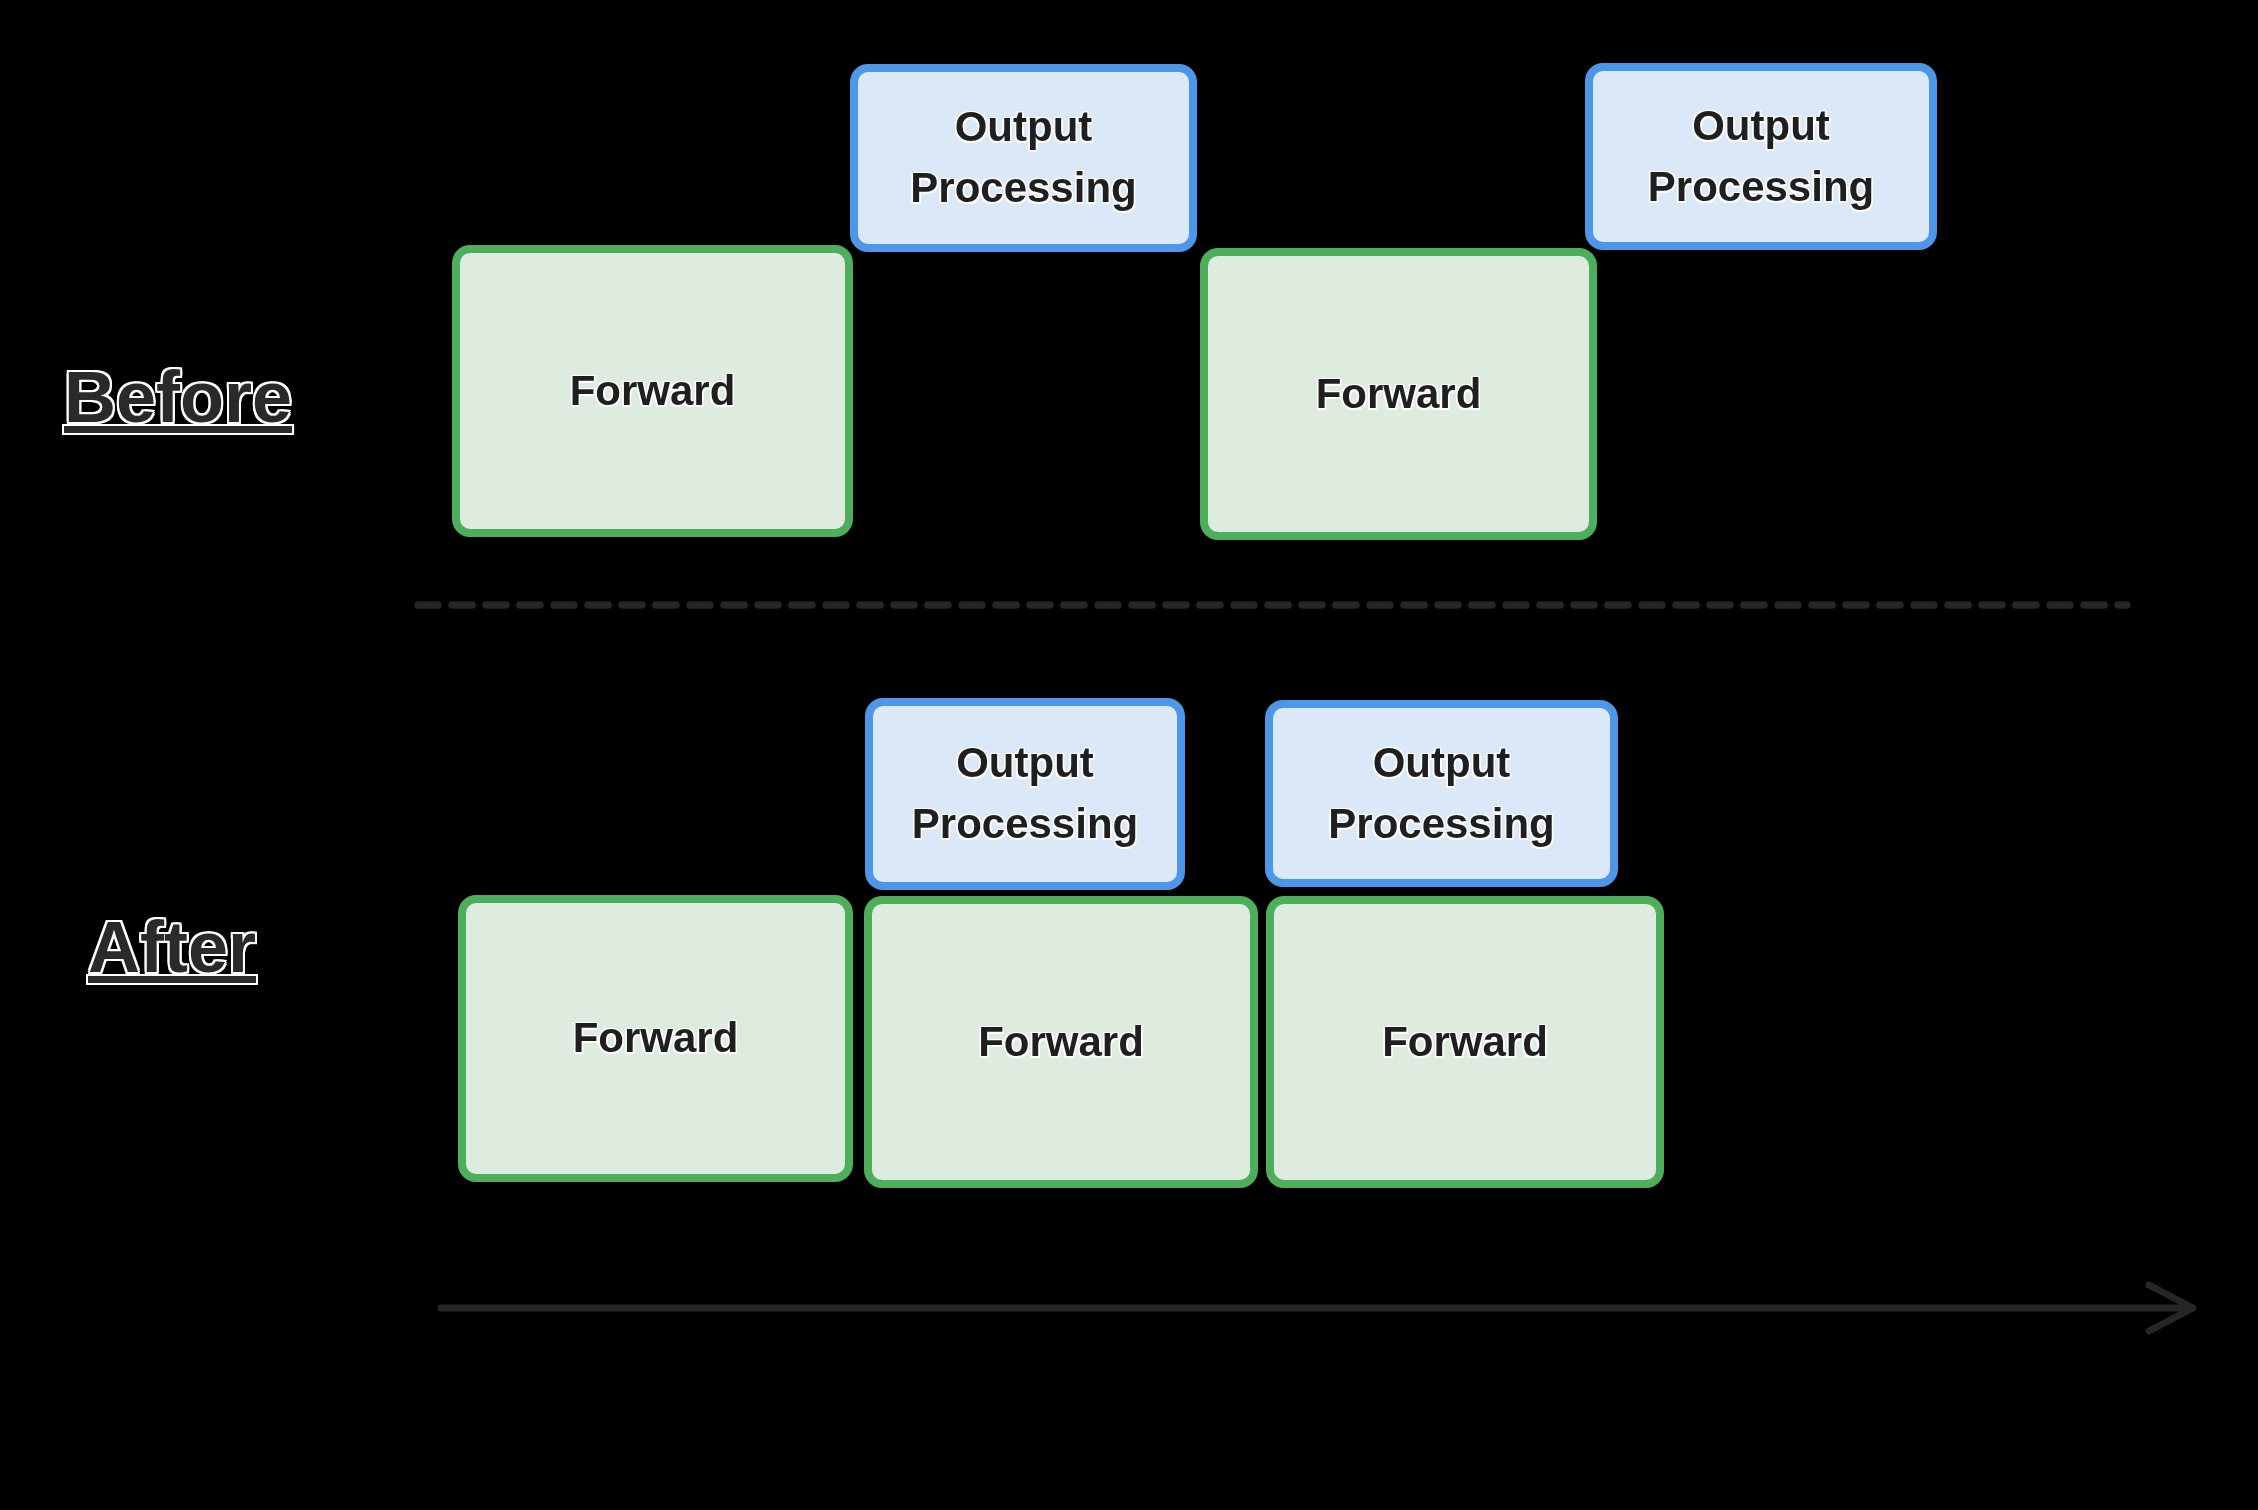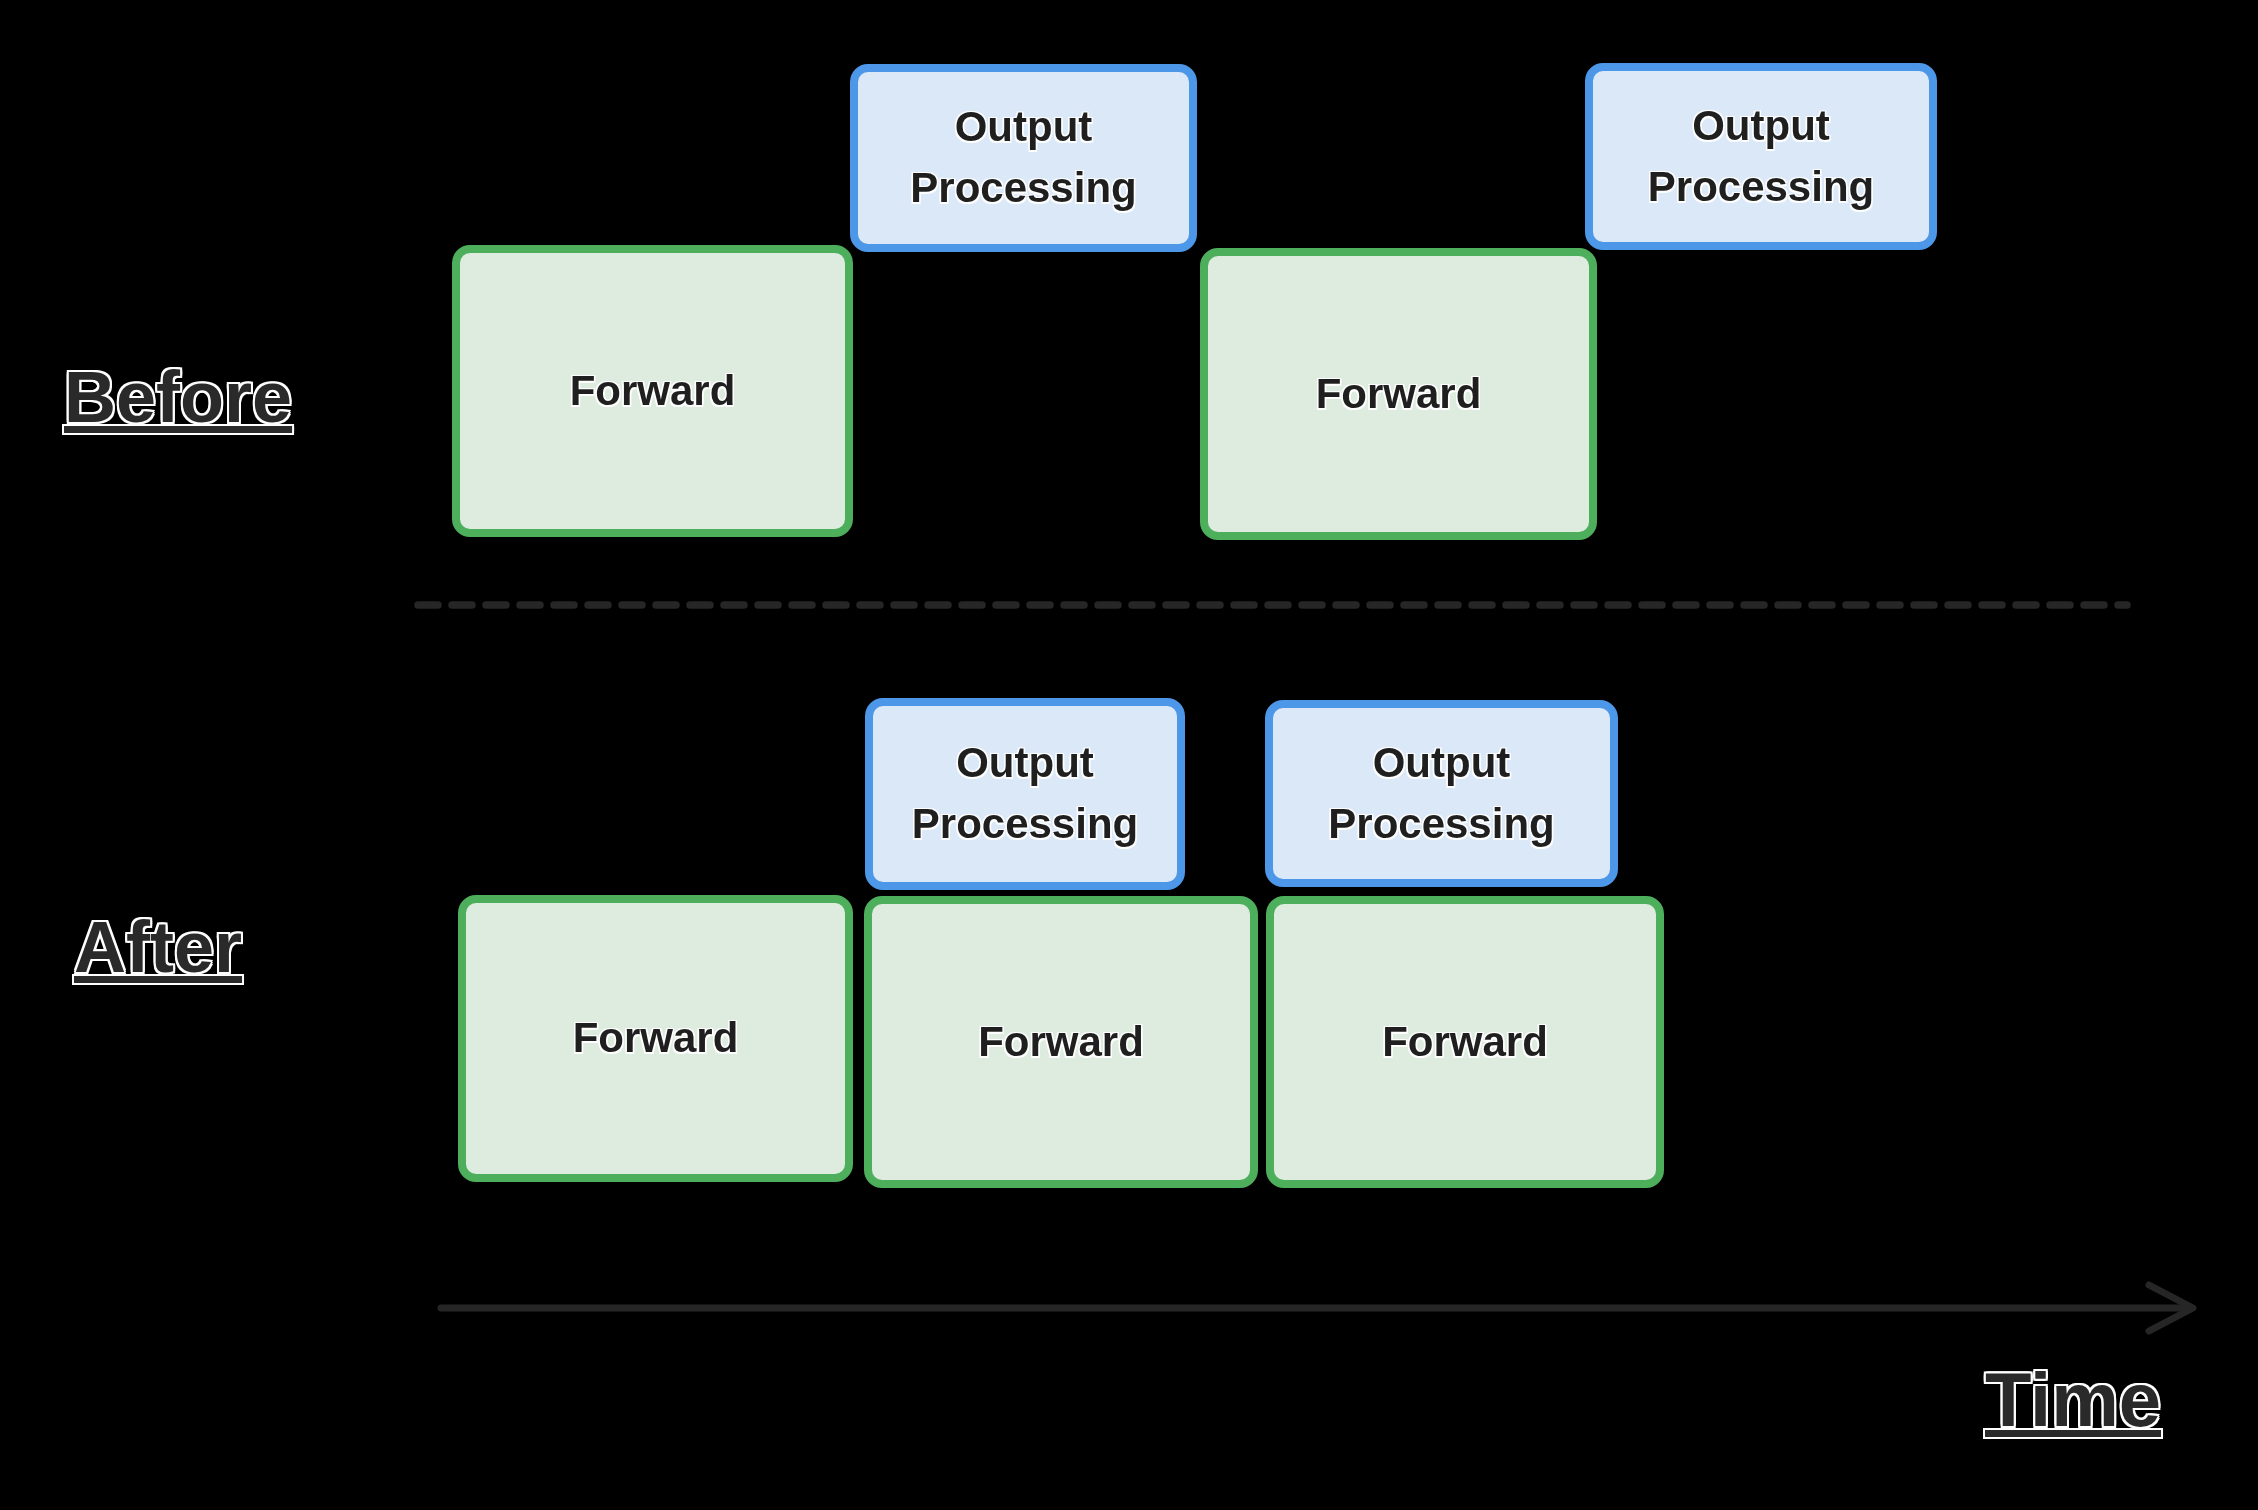--- a/index.html
+++ b/index.html
@@ -29,21 +29,21 @@
        2px -2px 0 var(--label-outline, #ffffff),
       -2px  2px 0 var(--label-outline, #ffffff),
        2px  2px 0 var(--label-outline, #ffffff),
       -2px  0   0 var(--label-outline, #ffffff),
        2px  0   0 var(--label-outline, #ffffff),
        0   -2px 0 var(--label-outline, #ffffff),
        0    2px 0 var(--label-outline, #ffffff);
     text-decoration: underline;
   }
   .label-before { left: 64px;  top: 358px; }
-  .label-after  { left: 74px;  top: 908px; }
+  .label-after  { left: 88px;  top: 908px; }
   .label-time   { left: 1985px; top: 1358px; font-size: 76px; }
 
   
   .box {
     position: absolute;
     box-sizing: border-box;
     border-radius: 18px;
     display: flex;
     align-items: center;
     justify-content: center;
@@ -142,15 +142,14 @@
 
   <div class="box green a-forward-3">
     <span class="box-label">Forward</span>
   </div>
 
   <svg class="arrow-svg" width="1775" height="70">
     <line x1="6" y1="33" x2="1750" y2="33" stroke="#262626" stroke-width="7" stroke-linecap="round"></line>
     <polyline points="1714,10 1758,33 1714,56" fill="none" stroke="#262626" stroke-width="7" stroke-linecap="round" stroke-linejoin="round"></polyline>
   </svg>
 
-  <div class="row-label label-time">Time</div>
 
 </div>
 
 </body></html>

